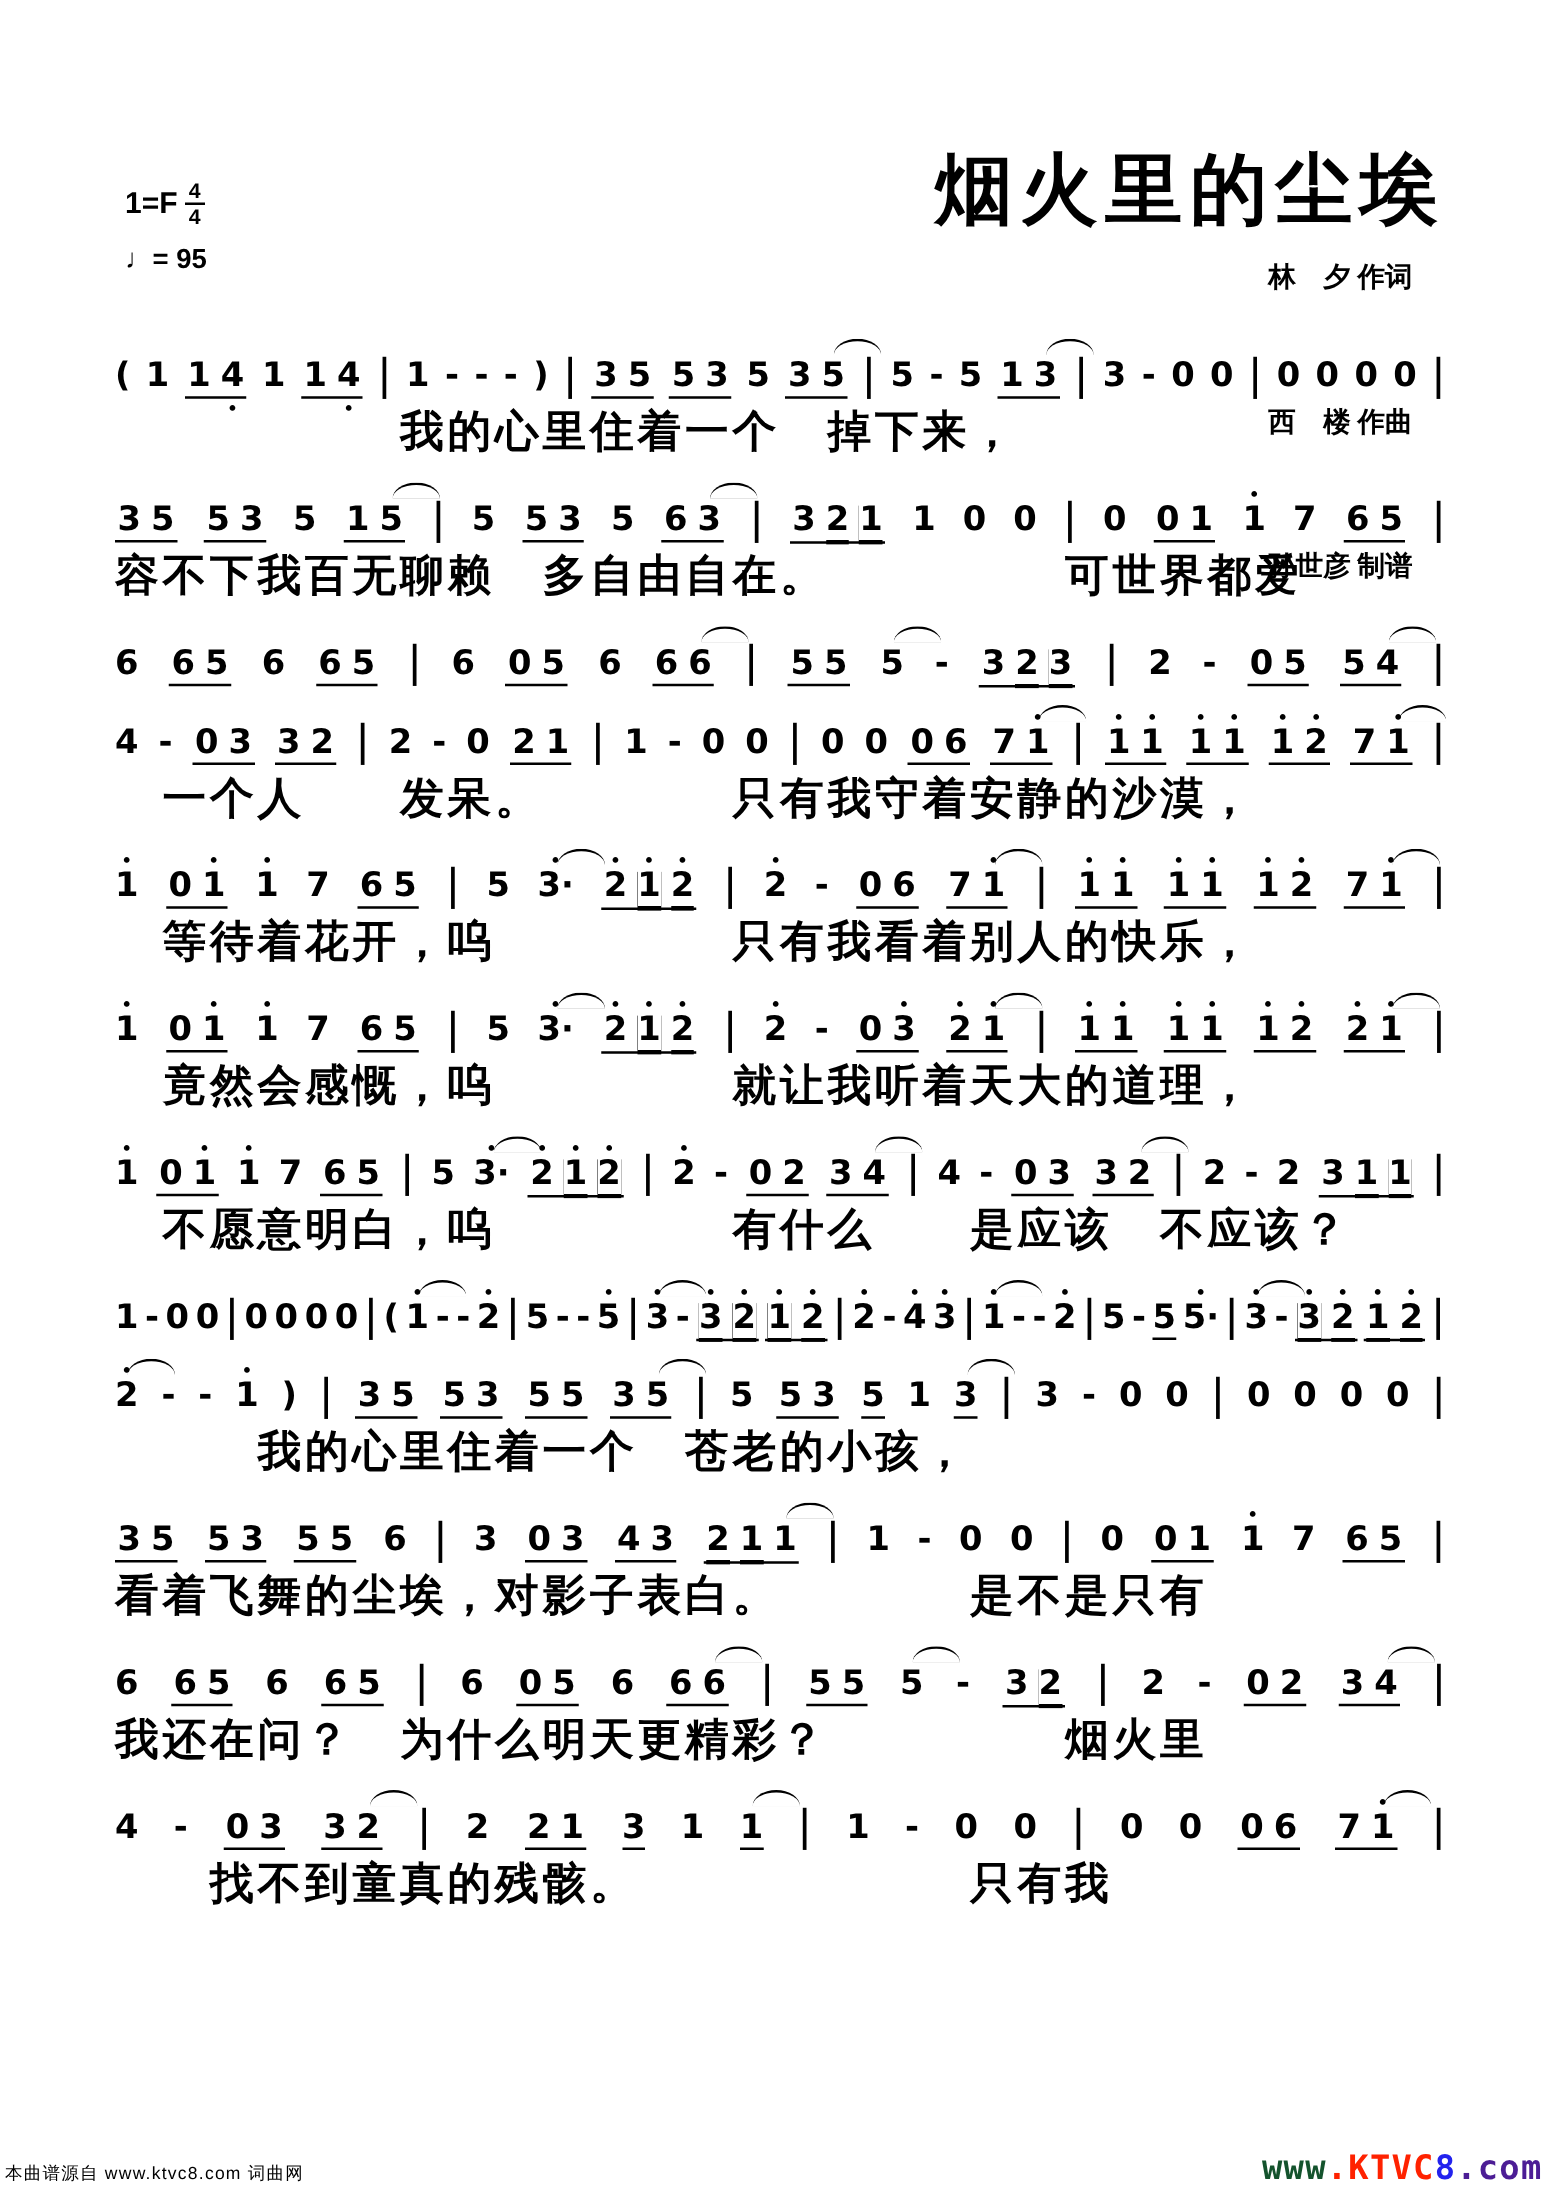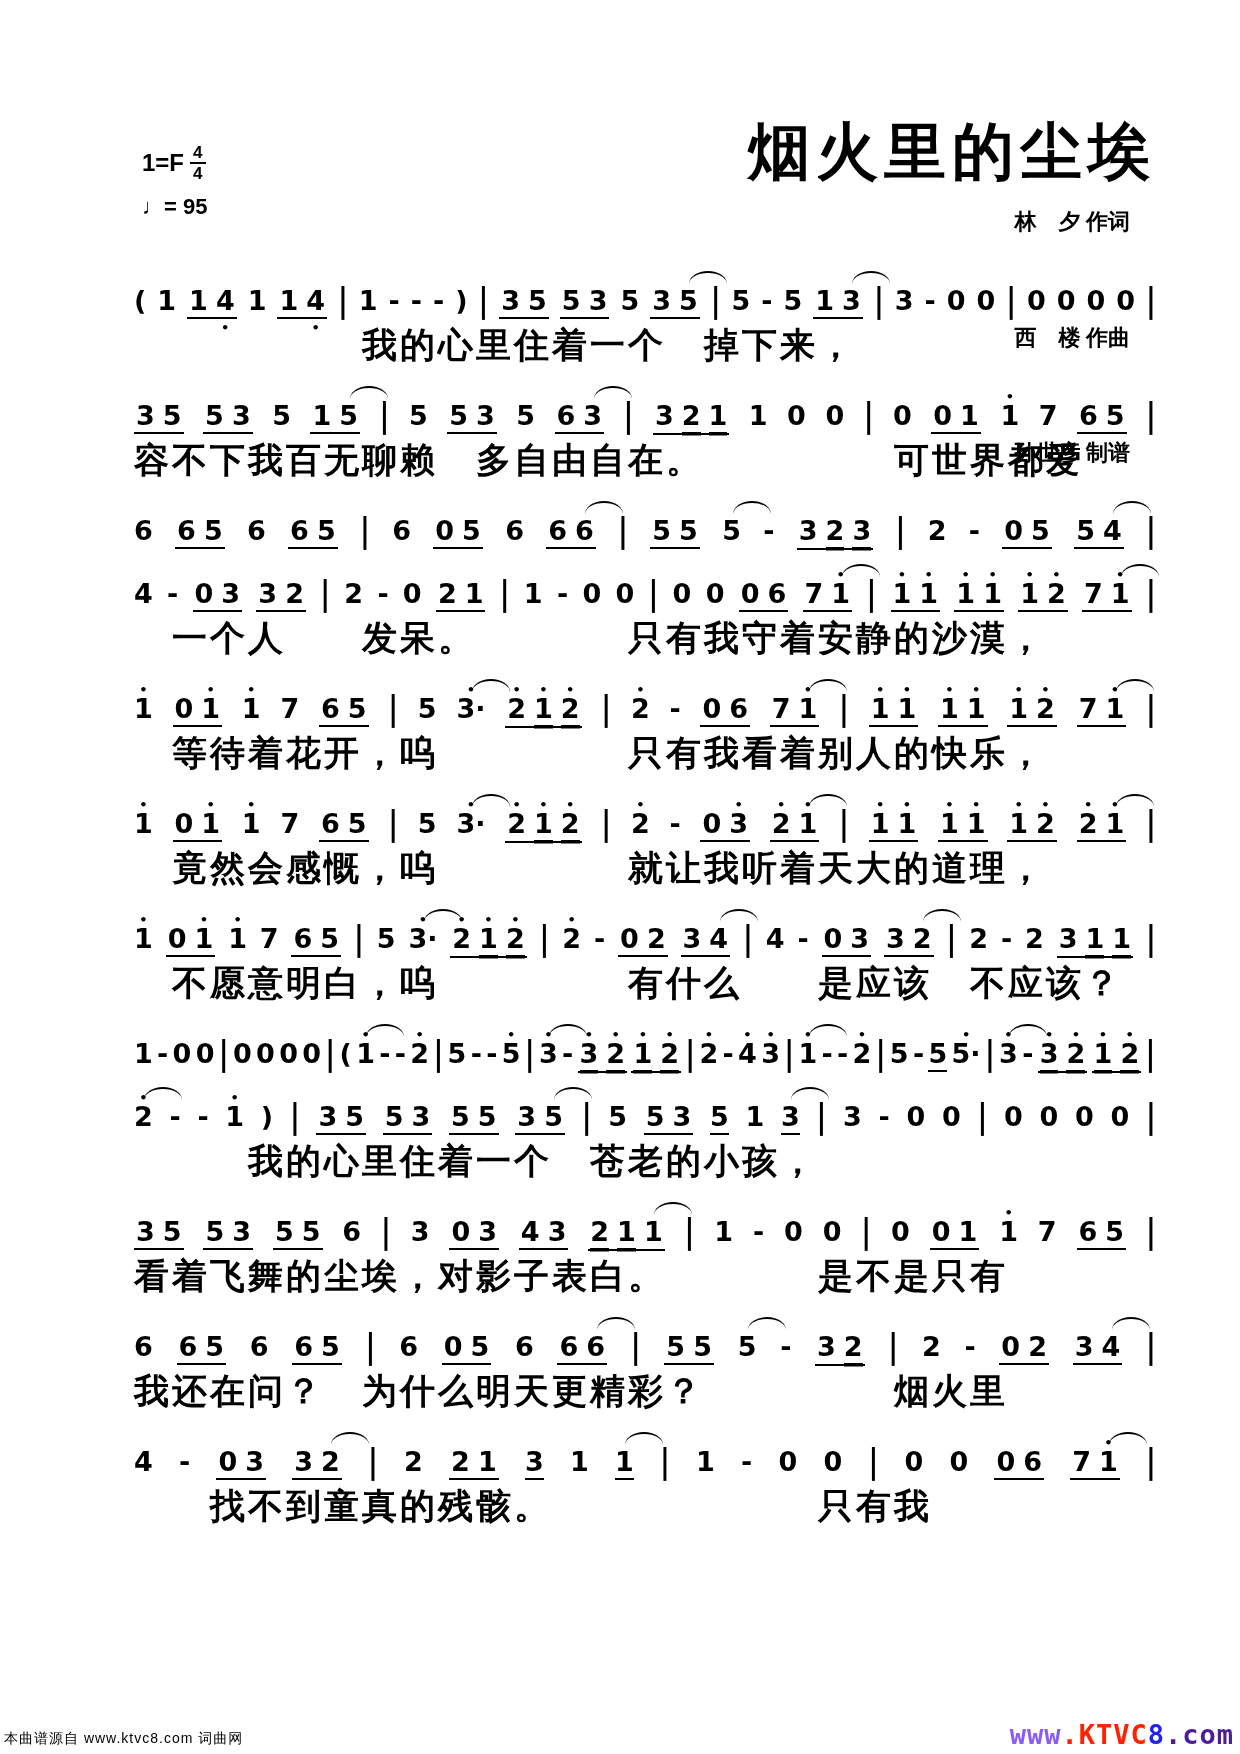--- a/index.html
+++ b/index.html
@@ -1,21 +1,21 @@
 <!DOCTYPE html>
 <html><head>
 <meta charset="utf-8">
 <style>
   * { margin:0; padding:0; box-sizing:border-box; }
   html,body { background:#ffffff; }
   body {
     width:1240px; height:1754px; position:relative; overflow:hidden;
     font-family:"Liberation Sans","DejaVu Sans",sans-serif; color:#000;
   }
-  .sheet { position:absolute; left:92px; right:84px; top:108px;margin-left:42px; }
+  .sheet { position:absolute; left:92px; right:84px; top:108px; }
 
   
   .header { position:relative; height:150px; }
   .key-block {
     position:absolute; left:8px; top:36px; font-weight:bold; font-size:24px;
     line-height:1.2; white-space:nowrap;
   }
   .key-row { display:flex; align-items:center; gap:6px; }
   .frac { display:inline-flex; flex-direction:column; align-items:center; font-size:17px; line-height:1; }
   .frac .num { border-bottom:2px solid #000; padding:0 3px 1px; }
@@ -723,13 +723,13 @@
             <span class="tok">1<span class="oct-up">•</span><span class="tie"></span></span>
           </span>
           <span class="tok bar">|</span>
         </div>
         <div class="lyrics-row">　　找不到童真的残骸。　　　　　　　只有我</div>
       </div>
     </div>
 </div>
 
 <div class="footer-source">本曲谱源自 www.ktvc8.com 词曲网</div>
-<div class="footer-watermark" id="watermark"><span style="color: #8b5cf6;">www</span><span style="color: rgb(255, 34, 0);">.</span><span style="color: rgb(255, 34, 0);">KTVC</span><span style="color: rgb(34, 34, 238);">8</span><span style="color: #4c1d95;">.com</span></div>
+<div class="footer-watermark" id="watermark"><span style="color: #14532d;">www</span><span style="color: rgb(255, 34, 0);">.</span><span style="color: rgb(255, 34, 0);">KTVC</span><span style="color: rgb(34, 34, 238);">8</span><span style="color: #4c1d95;">.com</span></div>
 
 </body></html>

